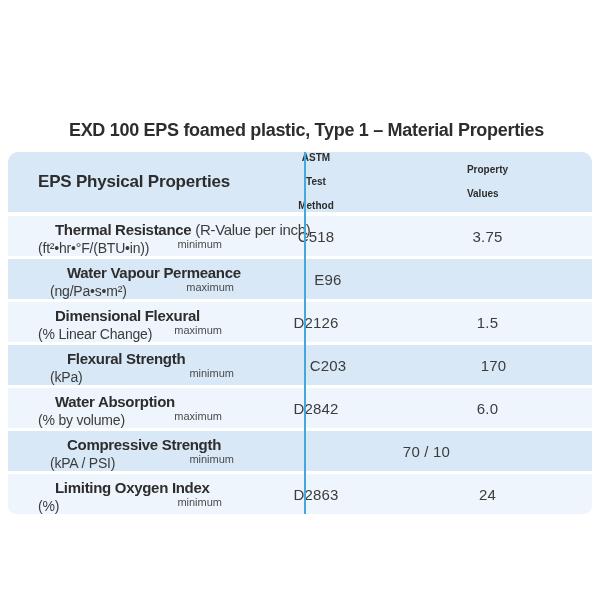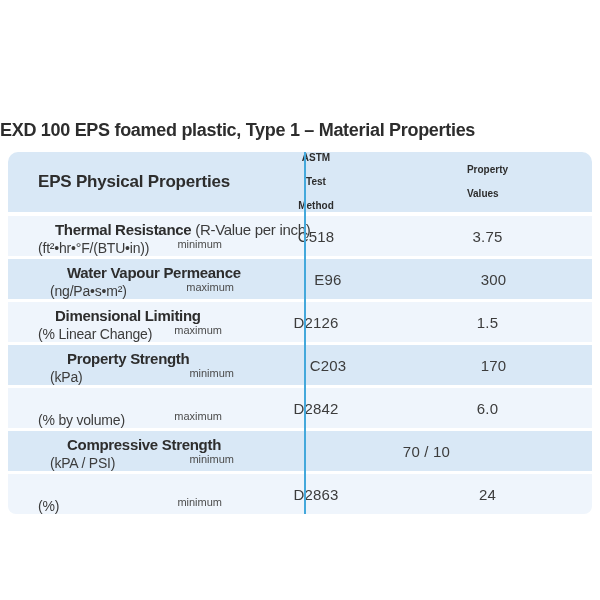--- a/index.html
+++ b/index.html
@@ -19,21 +19,21 @@
     position: relative;
     font-family: "Liberation Sans", "DejaVu Sans", sans-serif;
     color: var(--text-dark);
     overflow: hidden;
   }
   .page-title {
     position: absolute;
     top: 120px;
     left: 0;
     width: 544px;
-    text-align: left;
+    text-align: right;
     font-size: 18px;
     font-weight: bold;
     letter-spacing: -0.3px;
     color: var(--text-dark);
   }
   .table-wrap {
     position: absolute;
     left: 8px;
     top: 152px;
     width: 584px;
@@ -149,56 +149,56 @@
     <div class="c1">
       <div class="name-line">
         <span class="nm">Water Vapour Permeance</span><span class="sfx"></span>
       </div>
       <div class="unit-line">(ng/Pa•s•m²)</div>
       <div class="limit">maximum</div>
     </div>
     <div class="c2">
       <span class="method">E96</span>
     </div>
-    <div class="c3">
-      <span class="value">300</span>
-    </div>
   </div>
       <div class="row row-pale">
     <div class="c1">
       <div class="name-line">
-        <span class="nm">Dimensional Limiting</span><span class="sfx"></span>
+        <span class="nm">Dimensional Flexural</span><span class="sfx"></span>
       </div>
       <div class="unit-line">(% Linear Change)</div>
       <div class="limit">maximum</div>
     </div>
     <div class="c2">
       <span class="method">D2126</span>
     </div>
     <div class="c3">
       <span class="value">1.5</span>
     </div>
   </div>
       <div class="row row-blue">
     <div class="c1">
       <div class="name-line">
-        <span class="nm">Property Strength</span><span class="sfx"></span>
+        <span class="nm">Flexural Strength</span><span class="sfx"></span>
       </div>
       <div class="unit-line">(kPa)</div>
       <div class="limit">minimum</div>
     </div>
     <div class="c2">
       <span class="method">C203</span>
     </div>
     <div class="c3">
       <span class="value">170</span>
     </div>
   </div>
       <div class="row row-pale">
     <div class="c1">
+      <div class="name-line">
+        <span class="nm">Water Absorption</span><span class="sfx"></span>
+      </div>
       <div class="unit-line">(% by volume)</div>
       <div class="limit">maximum</div>
     </div>
     <div class="c2">
       <span class="method">D2842</span>
     </div>
     <div class="c3">
       <span class="value">6.0</span>
     </div>
   </div>
@@ -209,20 +209,23 @@
       </div>
       <div class="unit-line">(kPA / PSI)</div>
       <div class="limit">minimum</div>
     </div>
     <div class="c3">
       <span class="value">70 / 10</span>
     </div>
   </div>
       <div class="row row-pale row-last">
     <div class="c1">
+      <div class="name-line">
+        <span class="nm">Limiting Oxygen Index</span><span class="sfx"></span>
+      </div>
       <div class="unit-line">(%)</div>
       <div class="limit">minimum</div>
     </div>
     <div class="c2">
       <span class="method">D2863</span>
     </div>
     <div class="c3">
       <span class="value">24</span>
     </div>
   </div>

